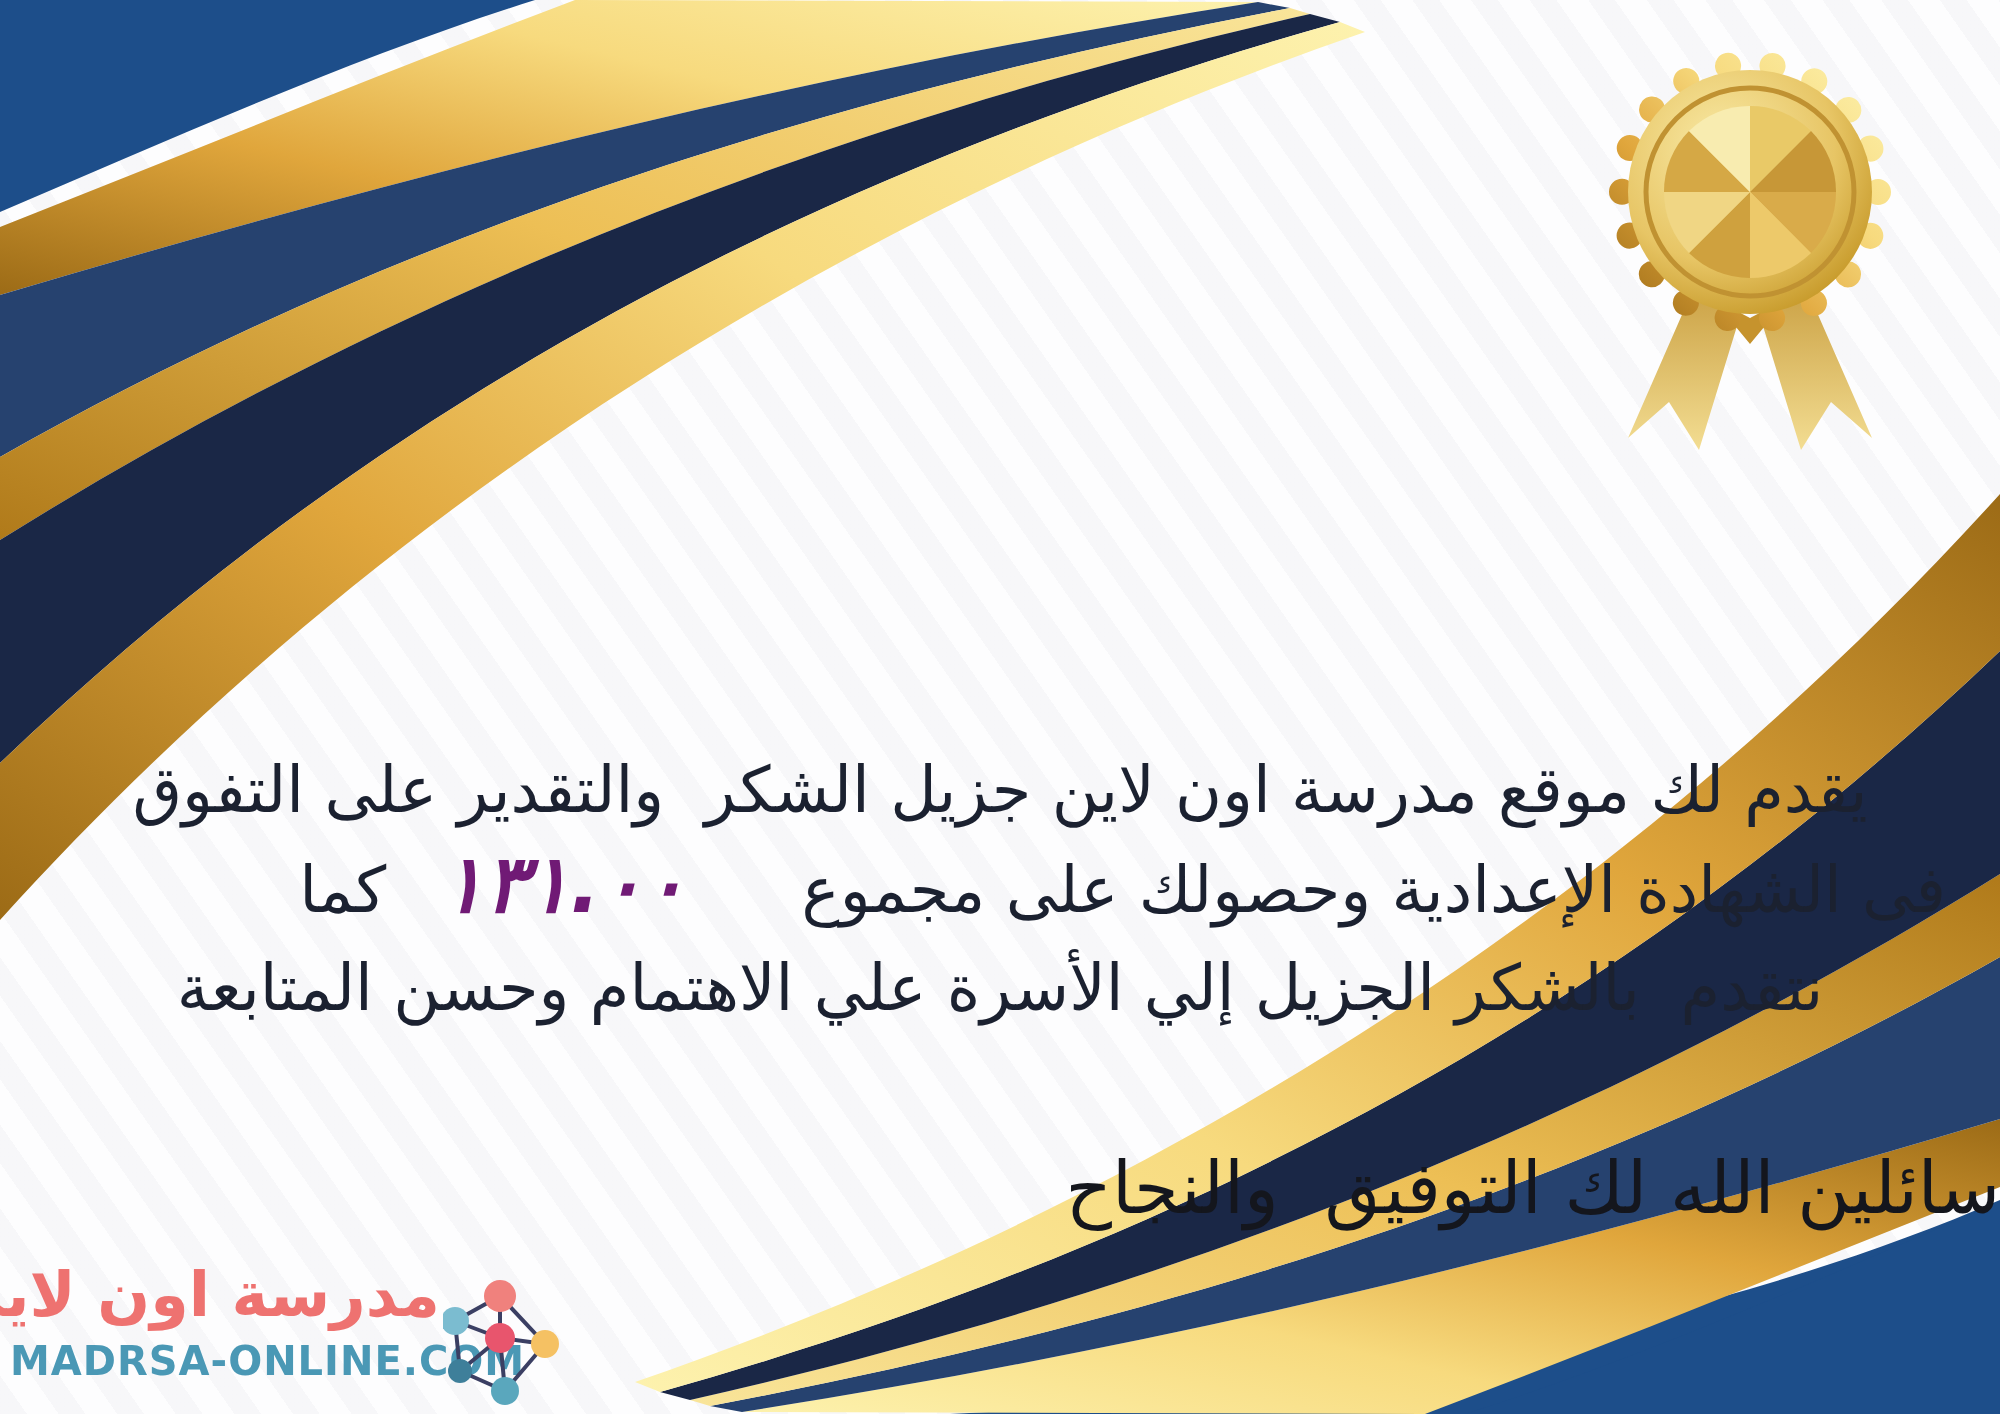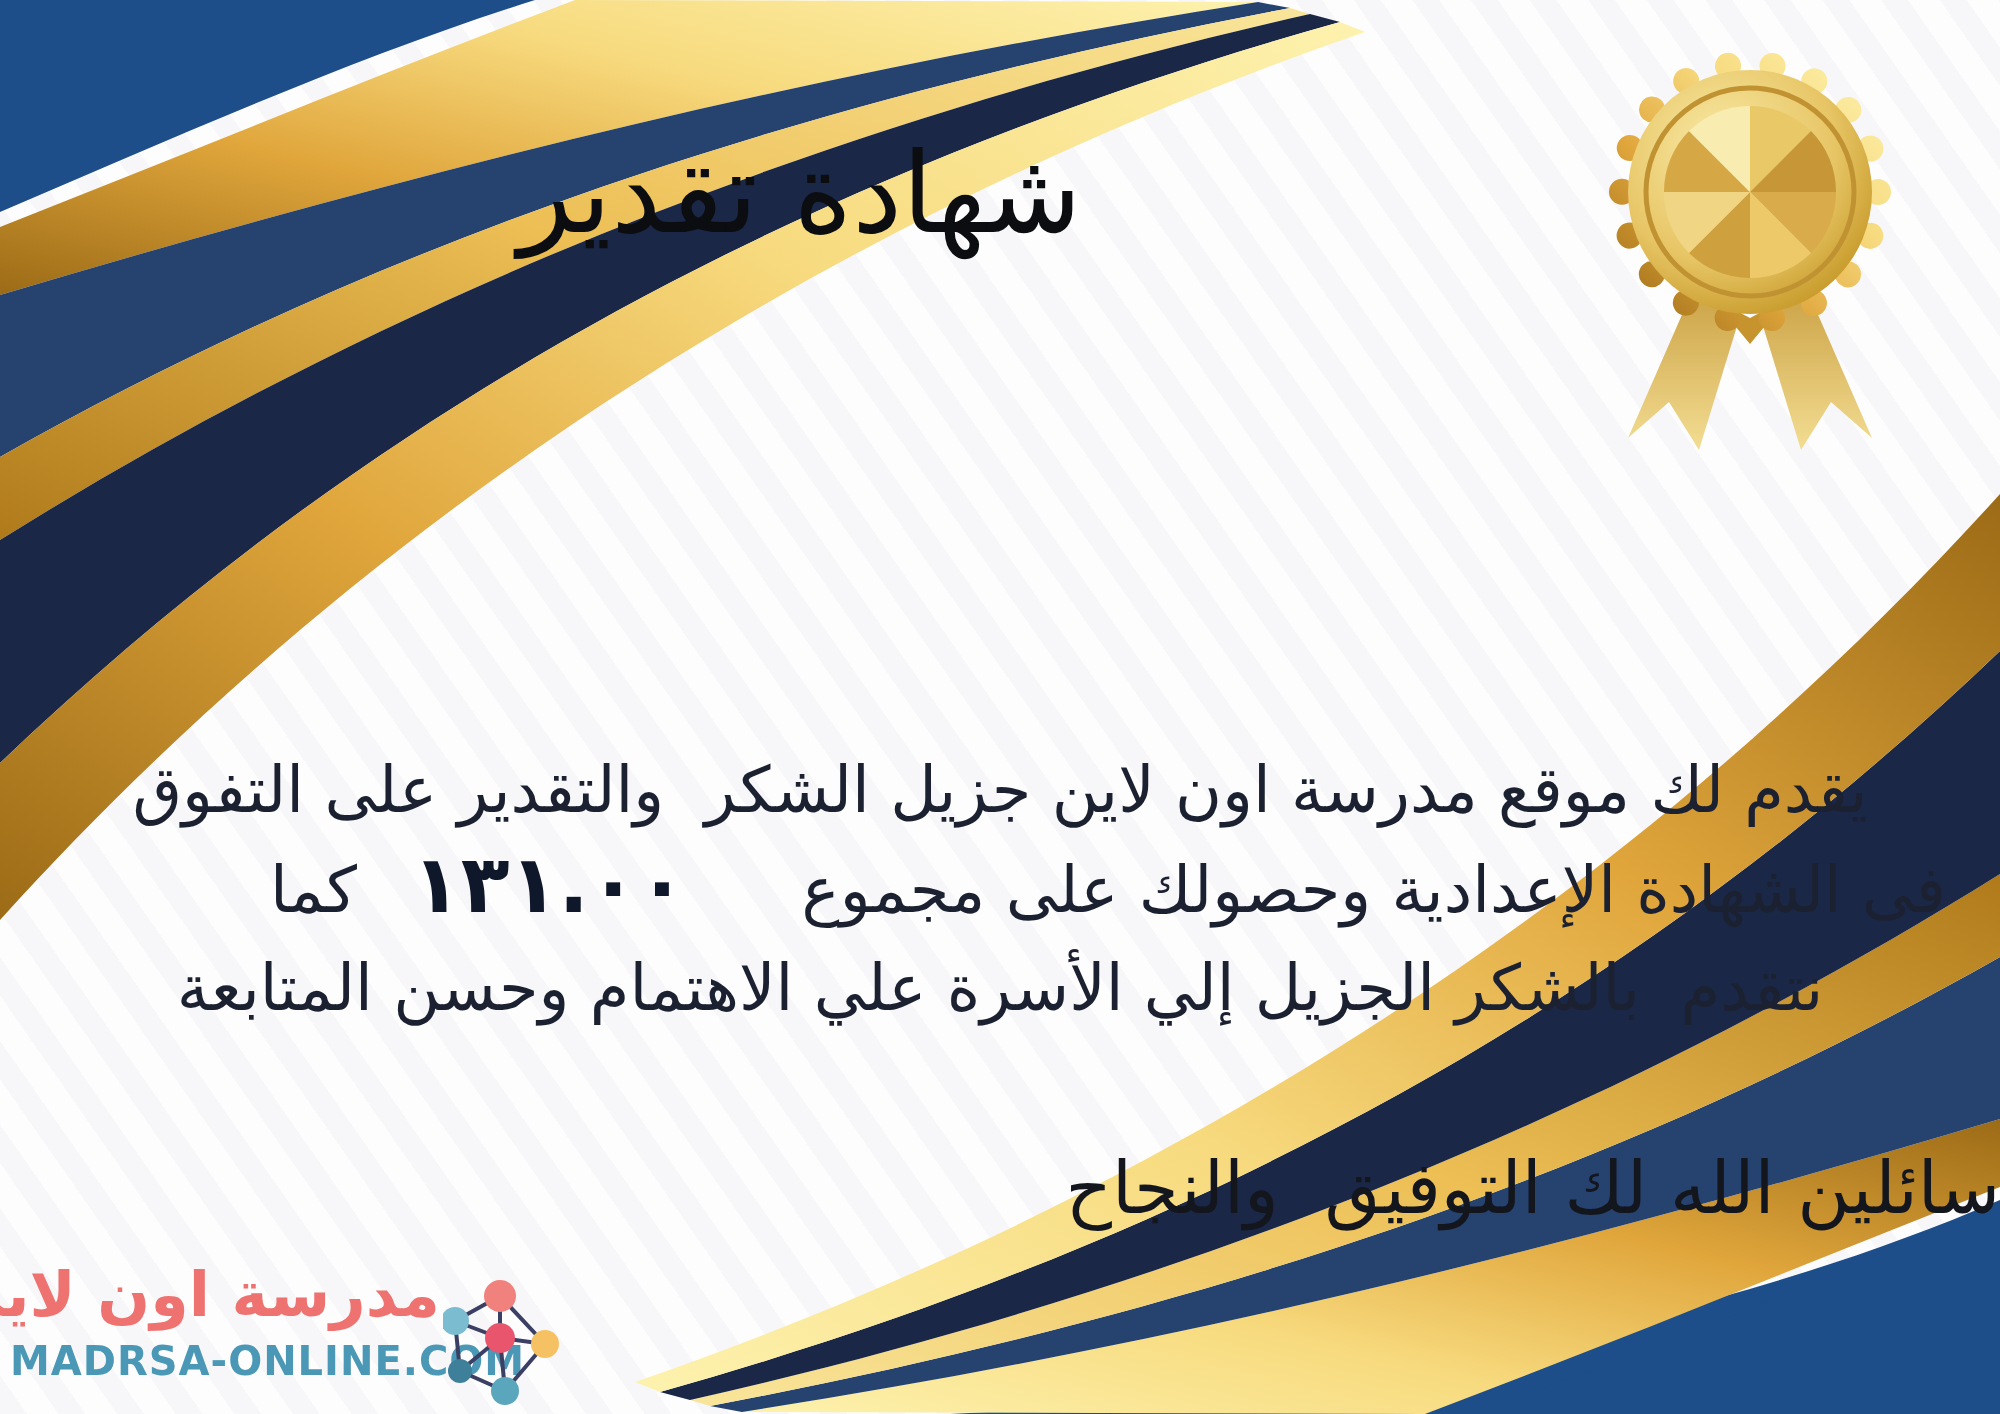--- a/index.html
+++ b/index.html
@@ -25,22 +25,23 @@
   }
   .body-line{font-size:64px;left:30px;width:1940px;text-align:center;}
   .line1{top:753px;}
   .line3{top:951px;}
   .line2{
     top:838px;left:56px;width:1890px;
     display:flex;align-items:baseline;justify-content:flex-start;
     font-size:64px;
   }
   .score{
-    font-size:80px;font-weight:bold;color:#0f172a;
+    font-size:80px;font-weight:bold;color:#701a75;
     margin:0 115px 0 55px;
+    font-style:italic;
   }
   .closing{
     top:1146px;left:0;width:2000px;text-align:right;
     font-size:72px;color:#14161d;
   }
   .logo-ar{
     top:1258px;left:0;width:440px;text-align:right;
     font-size:62px;font-weight:bold;color:#ee7270;
   }
   .logo-en{
@@ -113,21 +114,20 @@
         <path d="M1750,192 L1750,278 A86,86 0 0 1 1689,253 Z" fill="#cfa13e"></path>
         <path d="M1750,192 L1689,253 A86,86 0 0 1 1664,192 Z" fill="#f0d684"></path>
         <path d="M1750,192 L1664,192 A86,86 0 0 1 1689,131 Z" fill="#d5a845"></path>
         <path d="M1750,192 L1689,131 A86,86 0 0 1 1750,106 Z" fill="#f8ecb0"></path>
         <path d="M1750,192 L1750,106 A86,86 0 0 1 1811,131 Z" fill="#e9c967"></path>
         <path d="M1750,192 L1811,131 A86,86 0 0 1 1836,192 Z" fill="#c79737"></path>
       </g>
     </g>
   </svg>
 
-  <div class="txt title" dir="rtl">شهادة تقدير</div>
 
 
   <div class="txt body-line line1" dir="rtl">يقدم لك موقع مدرسة اون لاين جزيل الشكر  والتقدير على التفوق</div>
 
   <div class="txt line2" dir="rtl">
     <span>فى الشهادة الإعدادية وحصولك على مجموع</span>
     <span class="score">١٣١.٠٠</span>
     <span>كما</span>
   </div>
 

